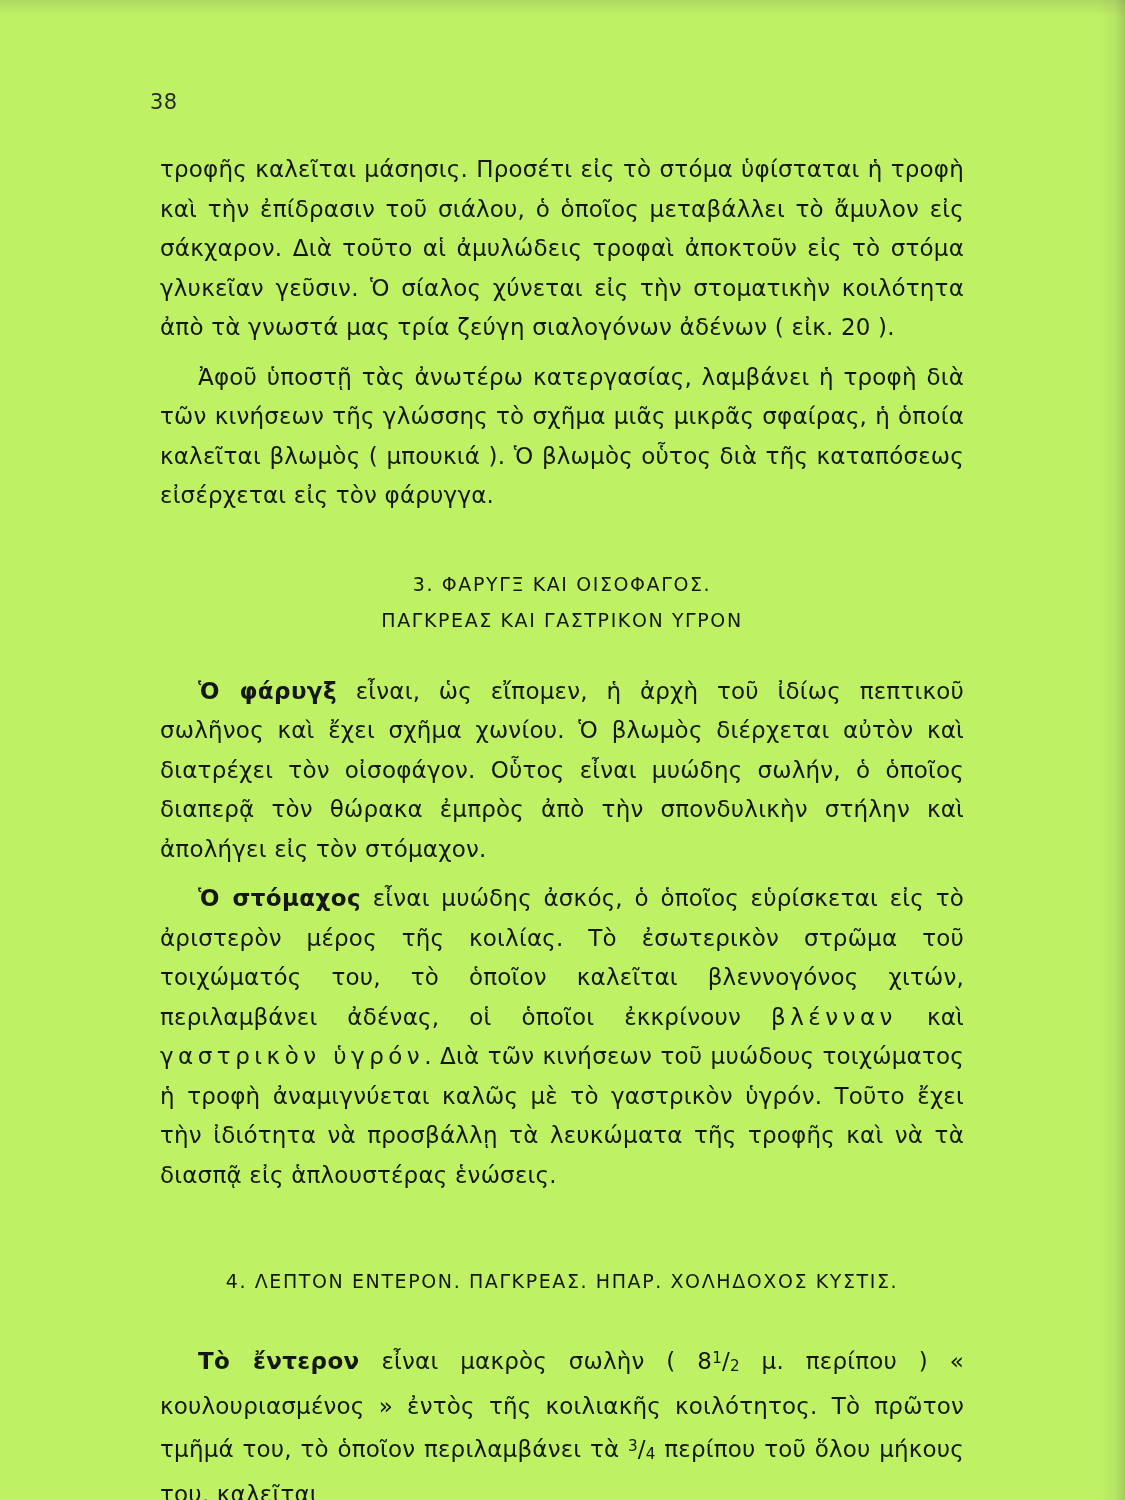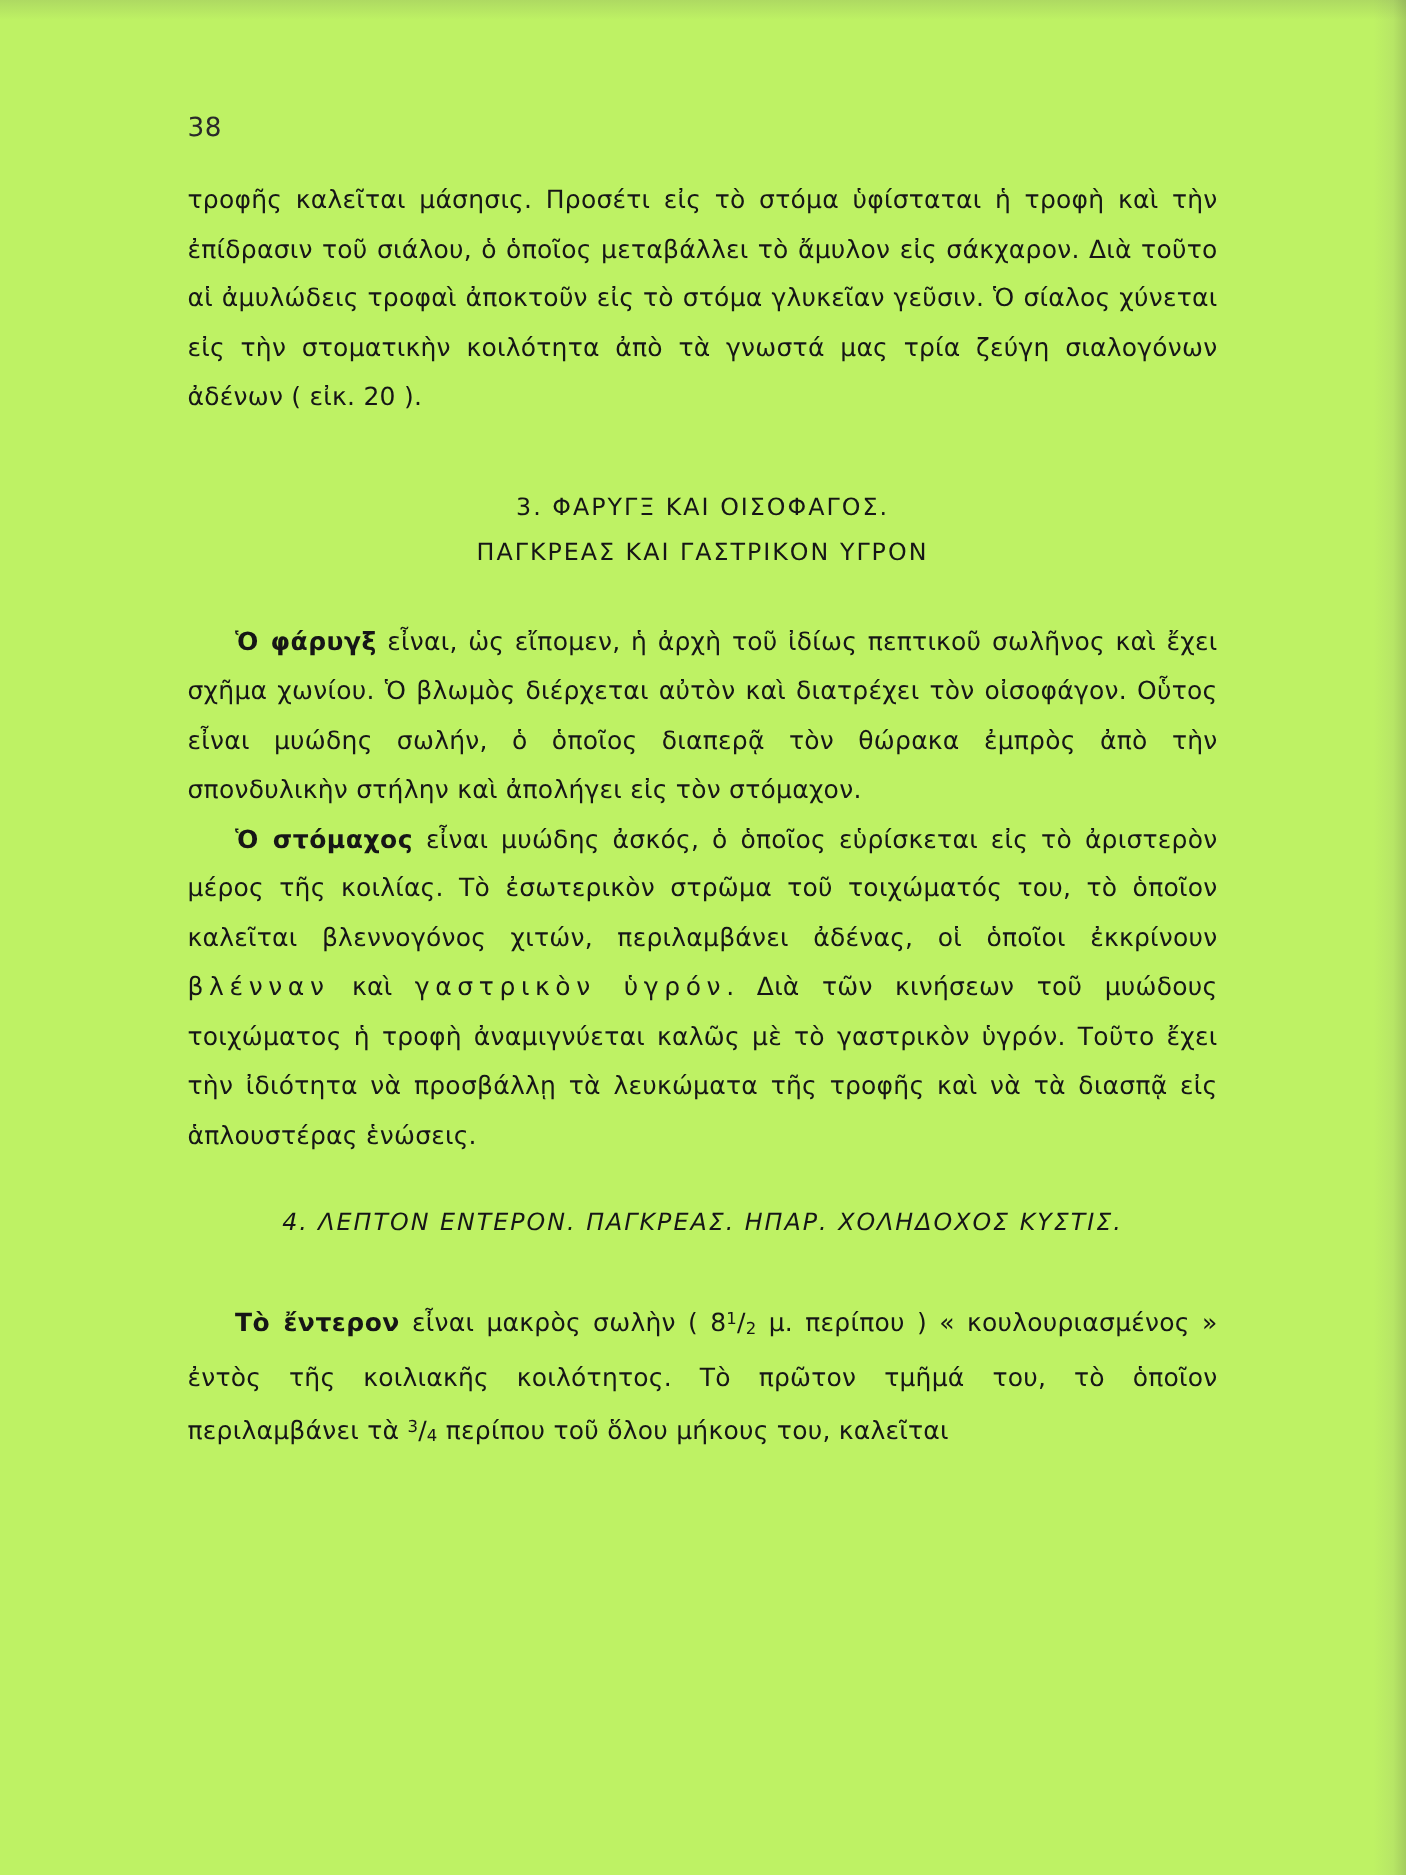--- a/index.html
+++ b/index.html
@@ -41,22 +41,22 @@
     letter-spacing: 0.5px;
     color: #2a2a2a;
   }
   .content {
     position: absolute;
     left: 150px;
     top: 140px;
     width: 824px;
   }
   p {
-    margin: 0;
-    font-size: 20px;
+    margin: 10px;
+    font-size: 23px;
     line-height: 39.5px;
     text-align: justify;
     text-justify: inter-word;
     color: #161616;
     letter-spacing: 0.2px;
   }
   p.indent {
     text-indent: 38px;
   }
   .heading {
@@ -65,23 +65,22 @@
     line-height: 36px;
     letter-spacing: 1.6px;
     color: #161616;
     margin: 0;
   }
   .heading-group {
     margin-top: 50px;
     margin-bottom: 34px;
   }
   .heading-group.second {
-    margin-top: 32px;
+    margin-top: 68px;
     margin-bottom: 40px;
-    font-style: italic;
   }
   b.lead {
     font-weight: bold;
     letter-spacing: 0.4px;
   }
   .spaced {
     letter-spacing: 4.5px;
   }
   .frac {
     font-size: 0.66em;
@@ -99,20 +98,21 @@
 <div class="page">
   <div class="edge-top"></div>
   <div class="edge-right"></div>
 
   <div class="folio">38</div>
 
   <div class="content">
 
     <p>τροφῆς καλεῖται μάσησις. Προσέτι εἰς τὸ στόμα ὑφίσταται ἡ τροφὴ καὶ τὴν ἐπίδρασιν τοῦ σιάλου, ὁ ὁποῖος μεταβάλλει τὸ ἄμυλον εἰς σάκχαρον. Διὰ τοῦτο αἱ ἀμυλώδεις τροφαὶ ἀποκτοῦν εἰς τὸ στόμα γλυκεῖαν γεῦσιν. Ὁ σίαλος χύνεται εἰς τὴν στοματικὴν κοιλότητα ἀπὸ τὰ γνωστά μας τρία ζεύγη σιαλογόνων ἀδένων ( εἰκ. 20 ).</p>
 
+    <p class="indent">Ἀφοῦ ὑποστῇ τὰς ἀνωτέρω κατεργασίας, λαμβάνει ἡ τροφὴ διὰ τῶν κινήσεων τῆς γλώσσης τὸ σχῆμα μιᾶς μικρᾶς σφαίρας, ἡ ὁποία καλεῖται βλωμὸς ( μπουκιά ). Ὁ βλωμὸς οὗτος διὰ τῆς καταπόσεως εἰσέρχεται εἰς τὸν φάρυγγα.</p>
 
     <div class="heading-group">
       <p class="heading">3. ΦΑΡΥΓΞ ΚΑΙ ΟΙΣΟΦΑΓΟΣ.</p>
       <p class="heading">ΠΑΓΚΡΕΑΣ ΚΑΙ ΓΑΣΤΡΙΚΟΝ ΥΓΡΟΝ</p>
     </div>
 
     <p class="indent"><b class="lead">Ὁ φάρυγξ</b><span> εἶναι, ὡς εἴπομεν, ἡ ἀρχὴ τοῦ ἰδίως πεπτικοῦ σωλῆνος καὶ ἔχει σχῆμα χωνίου. Ὁ βλωμὸς διέρχεται αὐτὸν καὶ διατρέχει τὸν οἰσοφάγον. Οὗτος εἶναι μυώδης σωλήν, ὁ ὁποῖος διαπερᾷ τὸν θώρακα ἐμπρὸς ἀπὸ τὴν σπονδυλικὴν στήλην καὶ ἀπολήγει εἰς τὸν στόμαχον.</span></p>
 
     <p class="indent"><b class="lead">Ὁ στόμαχος</b><span> εἶναι μυώδης ἀσκός, ὁ ὁποῖος εὑρίσκεται εἰς τὸ ἀριστερὸν μέρος τῆς κοιλίας. Τὸ ἐσωτερικὸν στρῶμα τοῦ τοιχώματός του, τὸ ὁποῖον καλεῖται βλεννογόνος χιτών, περιλαμβάνει ἀδένας, οἱ ὁποῖοι ἐκκρίνουν </span><span class="spaced">βλένναν</span><span> καὶ </span><span class="spaced">γαστρικὸν ὑγρόν</span><span>. Διὰ τῶν κινήσεων τοῦ μυώδους τοιχώματος ἡ τροφὴ ἀναμιγνύεται καλῶς μὲ τὸ γαστρικὸν ὑγρόν. Τοῦτο ἔχει τὴν ἰδιότητα νὰ προσβάλλῃ τὰ λευκώματα τῆς τροφῆς καὶ νὰ τὰ διασπᾷ εἰς ἁπλουστέρας ἑνώσεις.</span></p>
 

